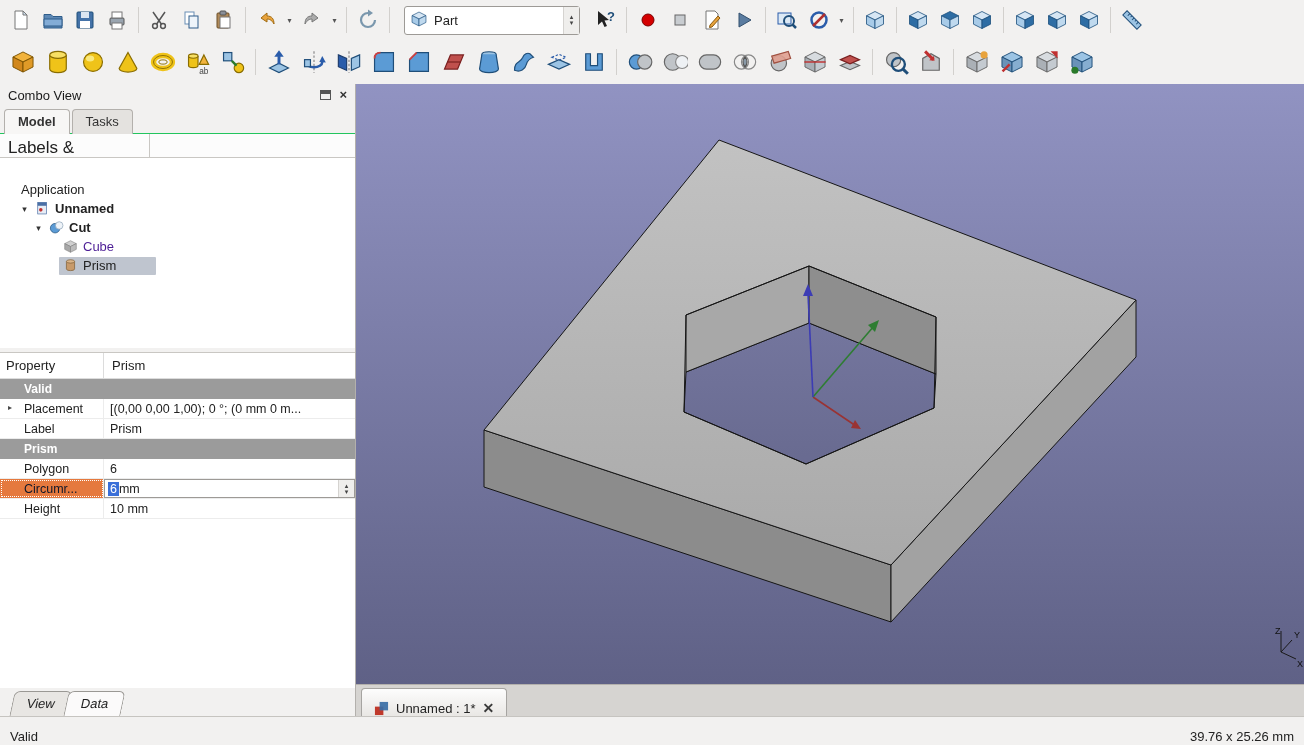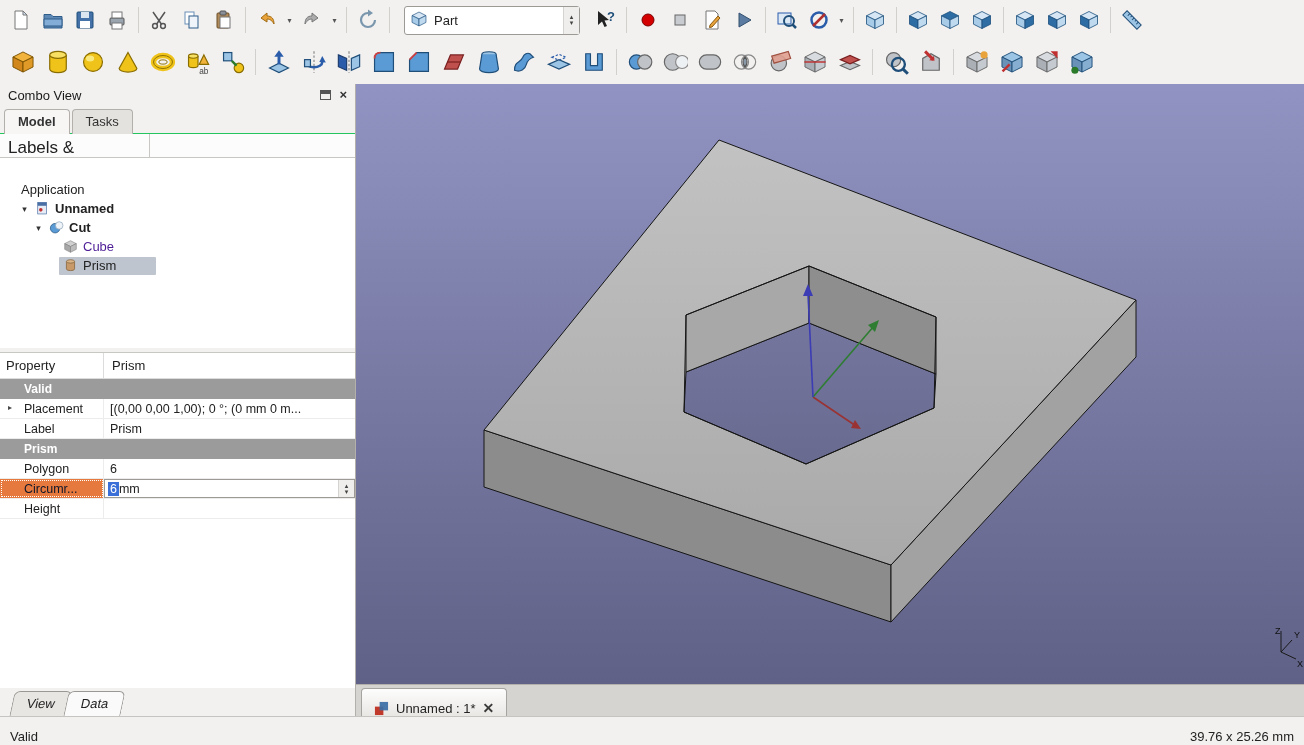--- a/index.html
+++ b/index.html
@@ -560,20 +560,21 @@
                   <span class="restpart"> mm</span>
                   <span class="sbspin">
                     <span>▴</span>
                     <span>▾</span>
                   </span>
                 </span>
               </div>
             </div>
             <div class="prop-row">
               <div class="pname"><span>Height</span></div>
+              <div class="pval">10 mm</div>
             </div>
           </div>
       </div>
       <div class="bottom-tabs" id="btabs">
           <span class="btab">View</span>
           <span class="btab active">Data</span>
         </div>
     </div>
 
     <div class="right">

